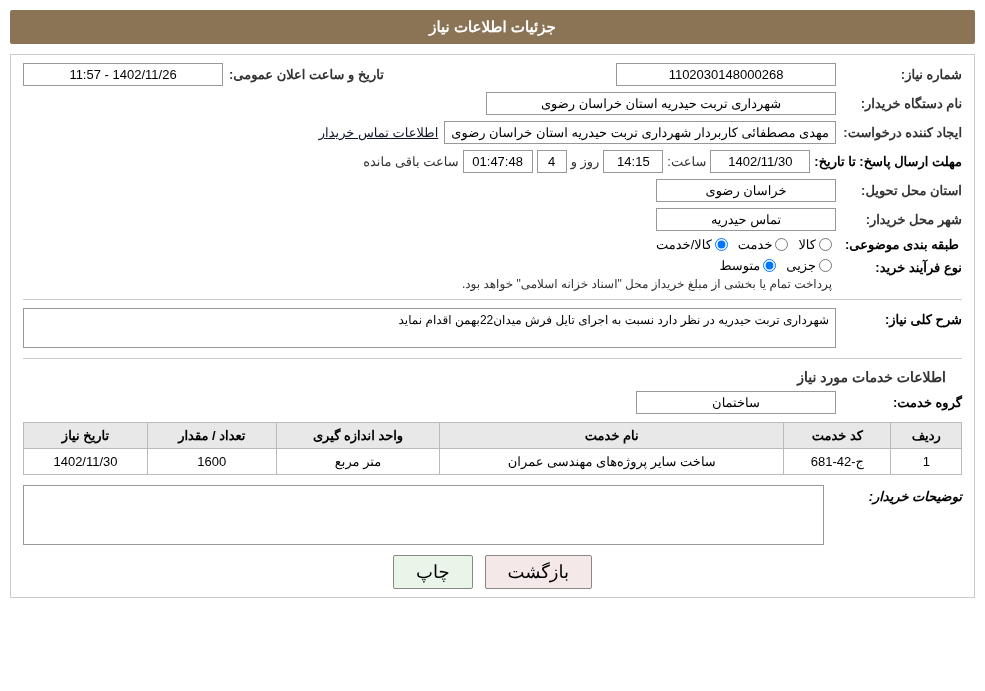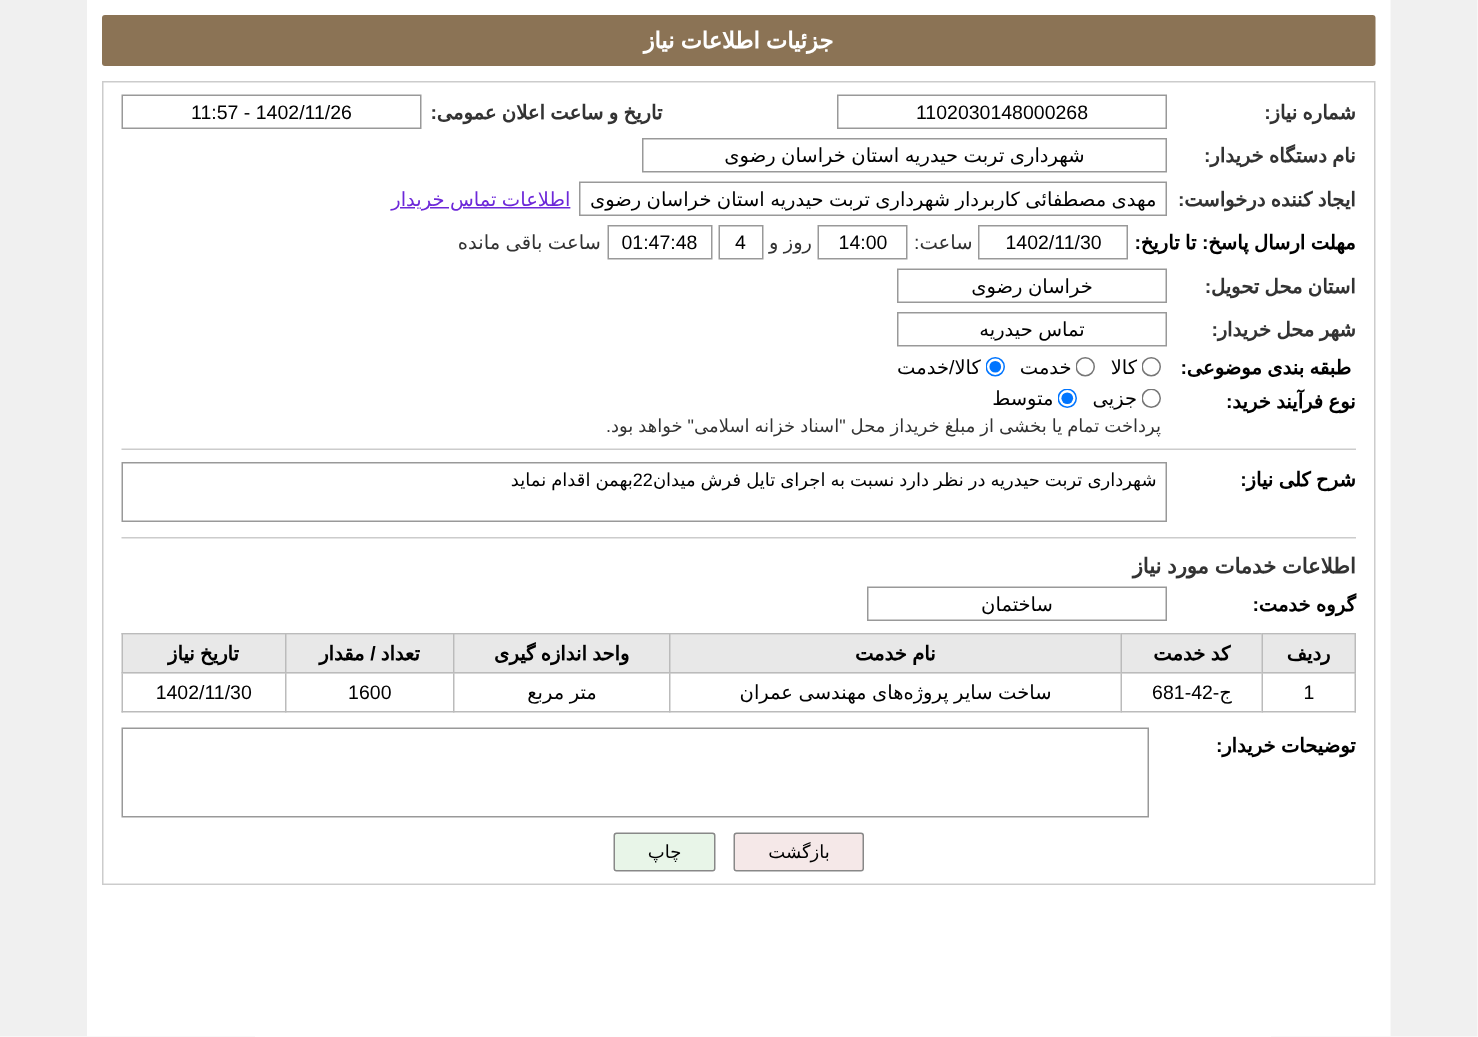--- a/index.html
+++ b/index.html
@@ -3,21 +3,21 @@
   <meta charset="utf-8">
   <style>
     * { box-sizing: border-box; margin: 0; padding: 0; }
     body {
       font-family: Tahoma, Arial, sans-serif;
       font-size: 13px;
       background: #f0f0f0;
       direction: rtl;
     }
     .page-wrapper {
-      width: 869px;
+      width: 985px;
       min-height: 691px;
       background: #fff;
       margin: 0 auto;
       padding: 10px;
     }
     .header-bar {
       background: #8B7355;
       color: #fff;
       text-align: center;
       padding: 8px 12px;
@@ -48,21 +48,21 @@
       background: #fff;
       padding: 3px 6px;
       min-height: 22px;
       min-width: 200px;
       text-align: center;
     }
     .info-value-box.wide {
       min-width: 350px;
     }
     .link-text {
-      color: #6d28d9;
+      color: #0f172a;
       text-decoration: underline;
       cursor: pointer;
     }
     .deadline-row {
       display: flex;
       align-items: center;
       gap: 4px;
       margin-bottom: 6px;
     }
     .deadline-label {
@@ -120,21 +120,21 @@
       gap: 10px;
     }
     .proc-note {
       font-size: 12px;
       color: #333;
     }
     .section-title {
       font-weight: bold;
       font-size: 14px;
       color: #333;
-      margin: 10px 0 6px 0;
+      margin: 10px 16px 6px 0;
       text-align: right;
     }
     .sharh-row {
       display: flex;
       align-items: flex-start;
       gap: 6px;
       margin-bottom: 10px;
     }
     .sharh-label {
       font-weight: bold;
@@ -186,20 +186,21 @@
     }
     table.services-table td {
       border: 1px solid #bbb;
       padding: 5px 8px;
       text-align: center;
     }
     .tawzihat-row {
       display: flex;
       align-items: flex-start;
       gap: 18px;
+      font-style: italic;
     }
     .tawzihat-label {
       font-weight: bold;
       min-width: 120px;
       text-align: right;
       padding-top: 4px;
     }
     .tawzihat-box {
       border: 1px solid #999;
       background: #fff;
@@ -211,21 +212,21 @@
       display: flex;
       justify-content: center;
       gap: 12px;
       margin-top: 10px;
     }
     .btn {
       padding: 5px 22px;
       border: 1px solid #999;
       background: #f5f5f5;
       cursor: pointer;
-      font-size: 12px;
+      font-size: 18px;
       border-radius: 2px;
       font-family: Tahoma, Arial, sans-serif;
     }
     .btn-print {
       background: #e8f5e8;
       border-color: #888;
     }
     .btn-back {
       background: #f5e8e8;
       border-color: #888;
@@ -262,21 +263,21 @@
     <div class="info-row">
       <span class="info-label">ایجاد کننده درخواست:</span>
       <span class="info-value-box wide">مهدی مصطفائی کاربردار شهرداری تربت حیدریه استان خراسان رضوی</span>
       <span class="link-text">اطلاعات تماس خریدار</span>
     </div>
 
     <div class="deadline-row">
       <span class="deadline-label">مهلت ارسال پاسخ: تا تاریخ:</span>
       <span class="deadline-box" style="min-width:100px;">1402/11/30</span>
       <span class="small-label">ساعت:</span>
-      <span class="deadline-box" style="min-width:60px;">14:00</span>
+      <span class="deadline-box" style="min-width:60px;">14:15</span>
       <span class="small-label">روز و</span>
       <span class="deadline-box" style="min-width:30px;">4</span>
       <span class="deadline-box" style="min-width:70px;">01:47:48</span>
       <span class="small-label">ساعت باقی مانده</span>
     </div>
 
     <div class="info-row">
       <span class="info-label">استان محل تحویل:</span>
       <span class="info-value-box" style="min-width:180px;">خراسان رضوی</span>
     </div>

